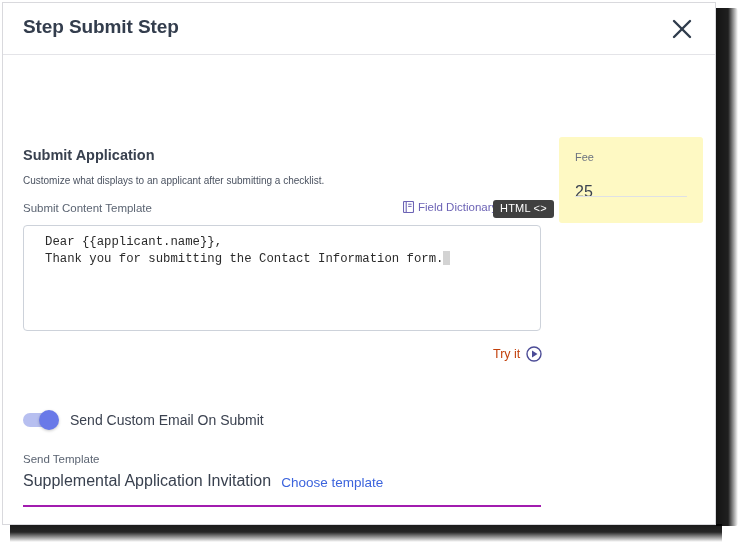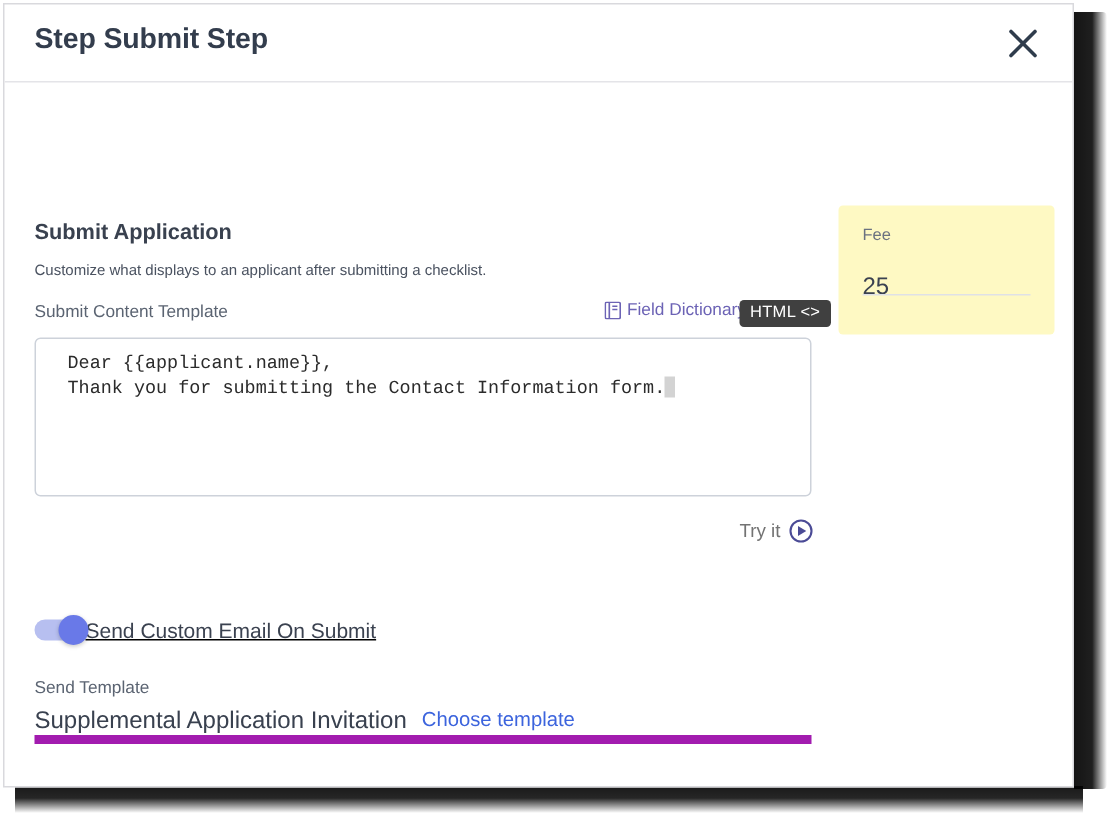--- a/index.html
+++ b/index.html
@@ -169,33 +169,33 @@
 
   
   .try-it {
     position: absolute;
     left: 490px;
     top: 291px;
     display: flex;
     align-items: center;
     gap: 6px;
     font-size: 12.5px;
-    color: #737373;
+    color: #c2410c;
     cursor: pointer;
   }
   .try-it svg { display: block; }
 
   
   .toggle-row {
     position: absolute;
     left: 20px;
     top: 357px;
     display: flex;
     align-items: center;
-    text-decoration: underline;
+    gap: 13px;
   }
   .toggle {
     position: relative;
     width: 34px;
     height: 14px;
     border-radius: 7px;
     background: #b7bff0;
     cursor: pointer;
     flex: none;
   }
@@ -221,24 +221,24 @@
     top: 398px;
     font-size: 11.5px;
     color: #5b6472;
   }
   .email-row {
     position: absolute;
     left: 20px;
     top: 417px;
     width: 518px;
     display: flex;
-    align-items: flex-start;
+    align-items: flex-end;
     gap: 10px;
-    border-bottom: 6px solid #a21caf;
-    padding-bottom: 0;
+    border-bottom: 2px solid #a21caf;
+    padding-bottom: 15px;
     box-sizing: border-box;
   }
   .email-value {
     font-size: 16px;
     color: #39414f;
   }
   .choose-link {
     font-size: 13.5px;
     color: #3c64dd;
     cursor: pointer;

